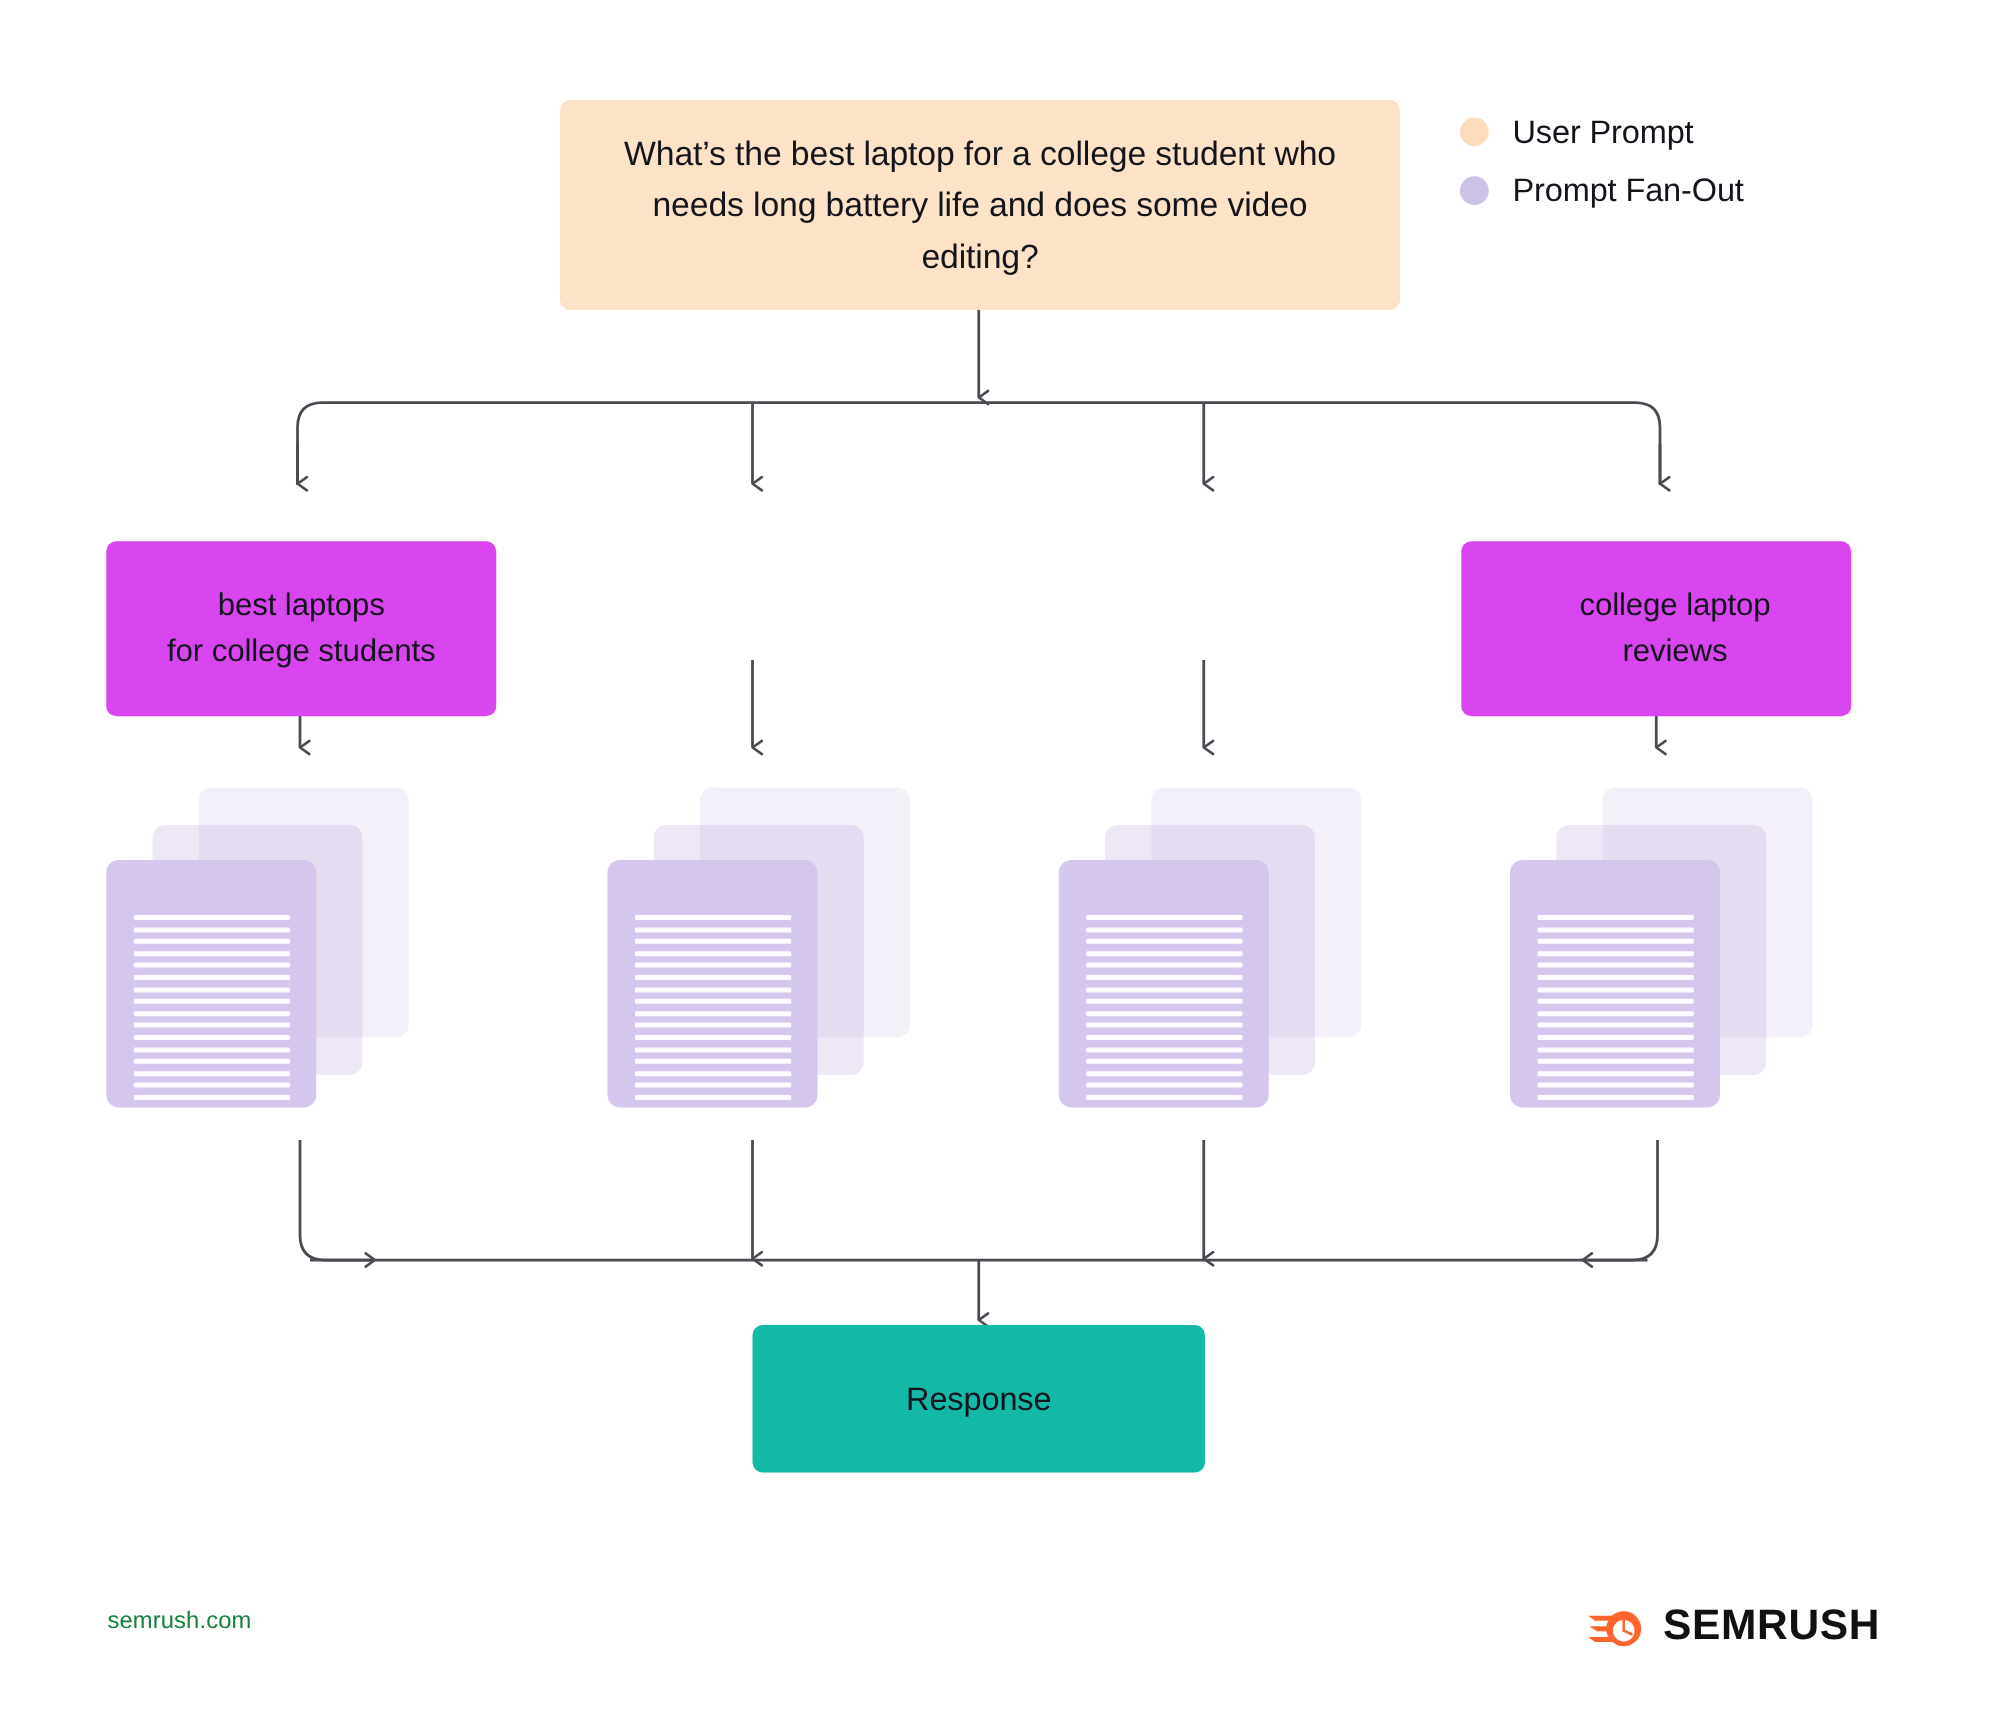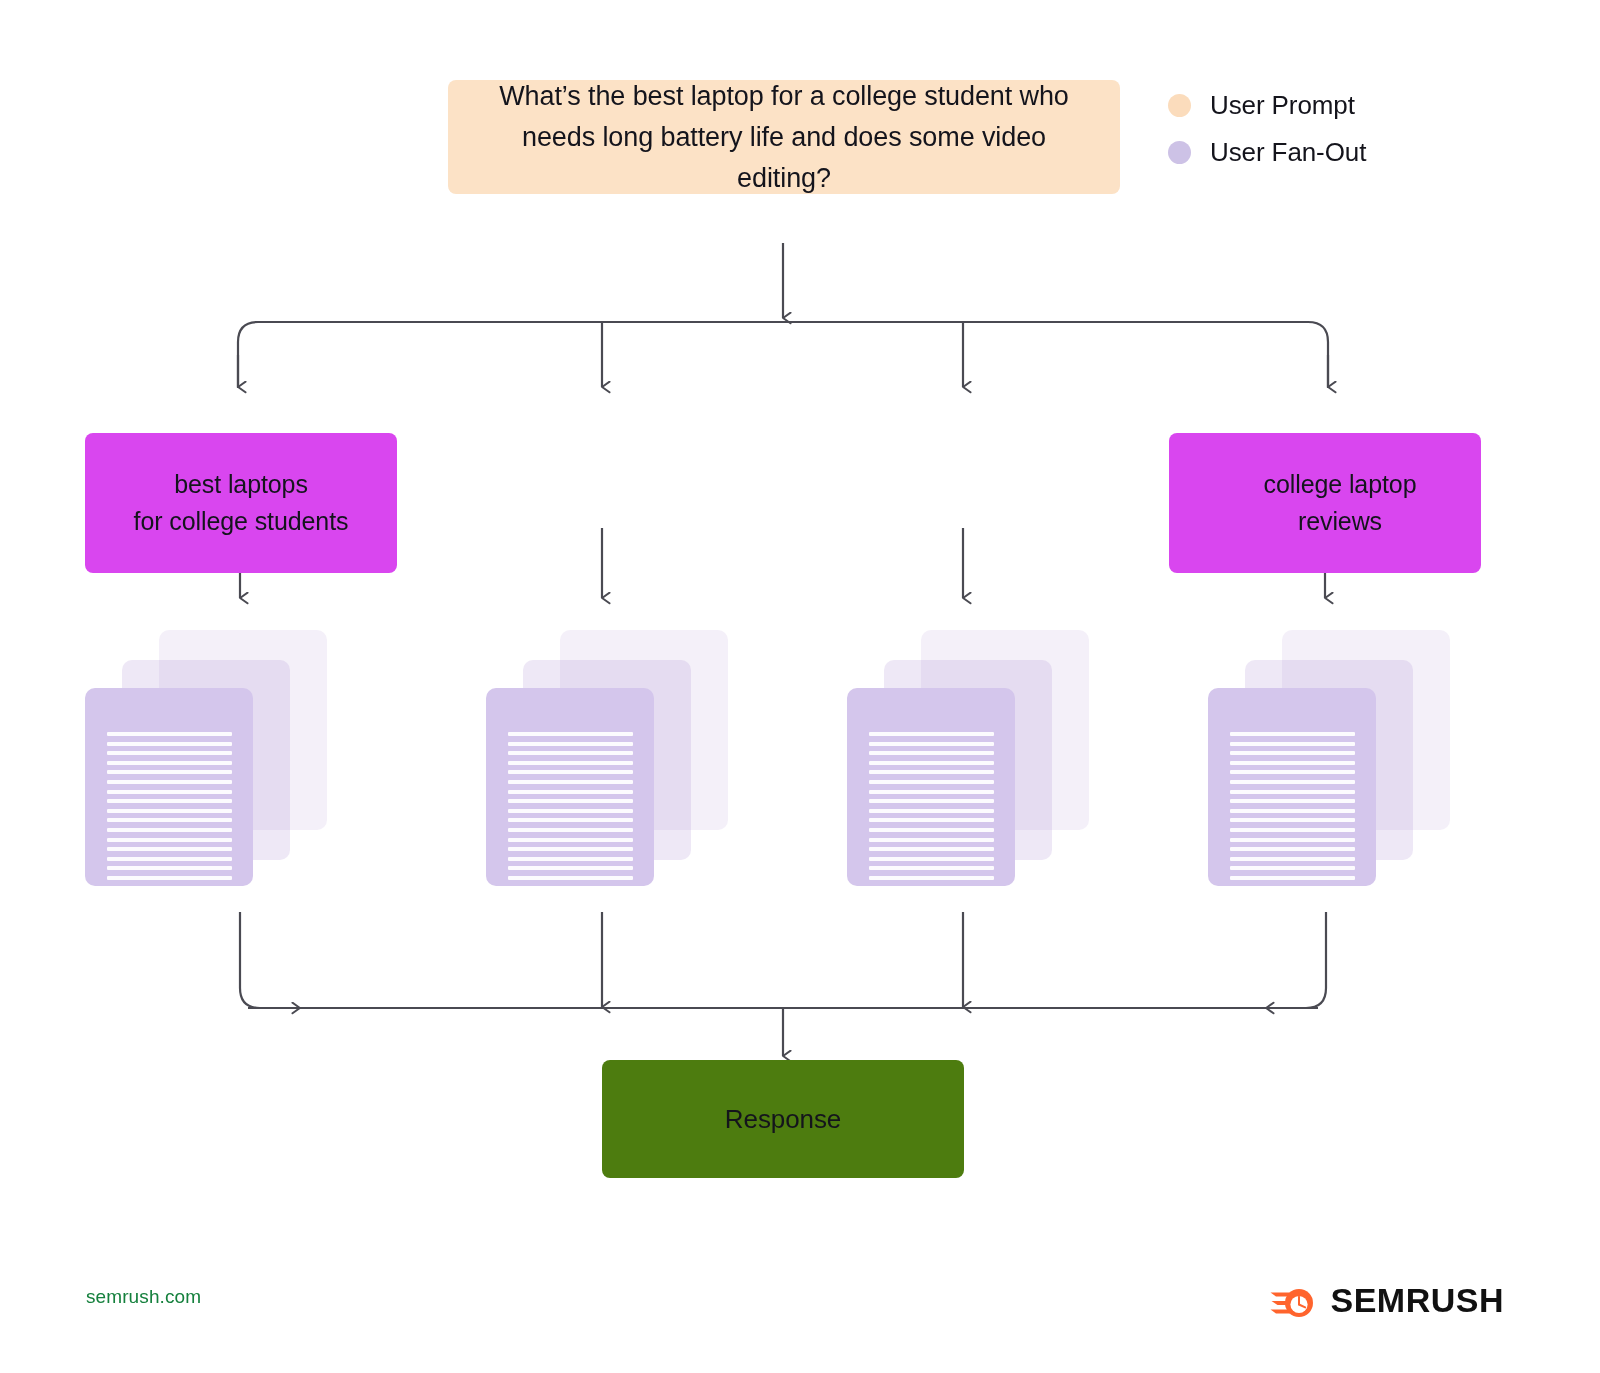--- a/index.html
+++ b/index.html
@@ -29,21 +29,21 @@
     width: 1600px;
     height: 1373px;
     pointer-events: none;
   }
   
   .prompt-box {
     position: absolute;
     left: 448px;
     top: 80px;
     width: 672px;
-    height: 114px;
+    height: 168px;
     background: #FCE2C6;
     border-radius: 8px;
     display: flex;
     align-items: center;
     justify-content: center;
     box-sizing: border-box;
     padding: 0 34px;
   }
   .prompt-text {
     font-size: 27px;
@@ -155,21 +155,21 @@
     border-radius: 1px;
   }
   .doc-line.short { width: 58%; }
   
   .response-box {
     position: absolute;
     left: 602px;
     top: 1060px;
     width: 362px;
     height: 118px;
-    background: #4d7c0f;
+    background: #14b8a6;
     border-radius: 8px;
     display: flex;
     align-items: center;
     justify-content: center;
   }
   .response-text {
     font-size: 26px;
     color: #14141c;
     letter-spacing: -0.1px;
   }
@@ -245,21 +245,21 @@
     <div class="prompt-text">What’s the best laptop for a college student who needs long battery life and does some video editing?</div>
   </div>
 
   <div class="legend">
     <div class="legend-row">
       <span class="legend-dot" style="background:#FBDCBC"></span>
       <span class="legend-label">User Prompt</span>
     </div>
     <div class="legend-row">
       <span class="legend-dot" style="background:#CDC2E6"></span>
-      <span class="legend-label">User Fan-Out</span>
+      <span class="legend-label">Prompt Fan-Out</span>
     </div>
   </div>
 
   <div class="fan-box fan-0">
     <div class="fan-text">best laptops<br>for college students</div>
   </div>
   <div class="fan-box fan-3">
     <div class="fan-text">college laptop<br>reviews</div>
   </div>
 

